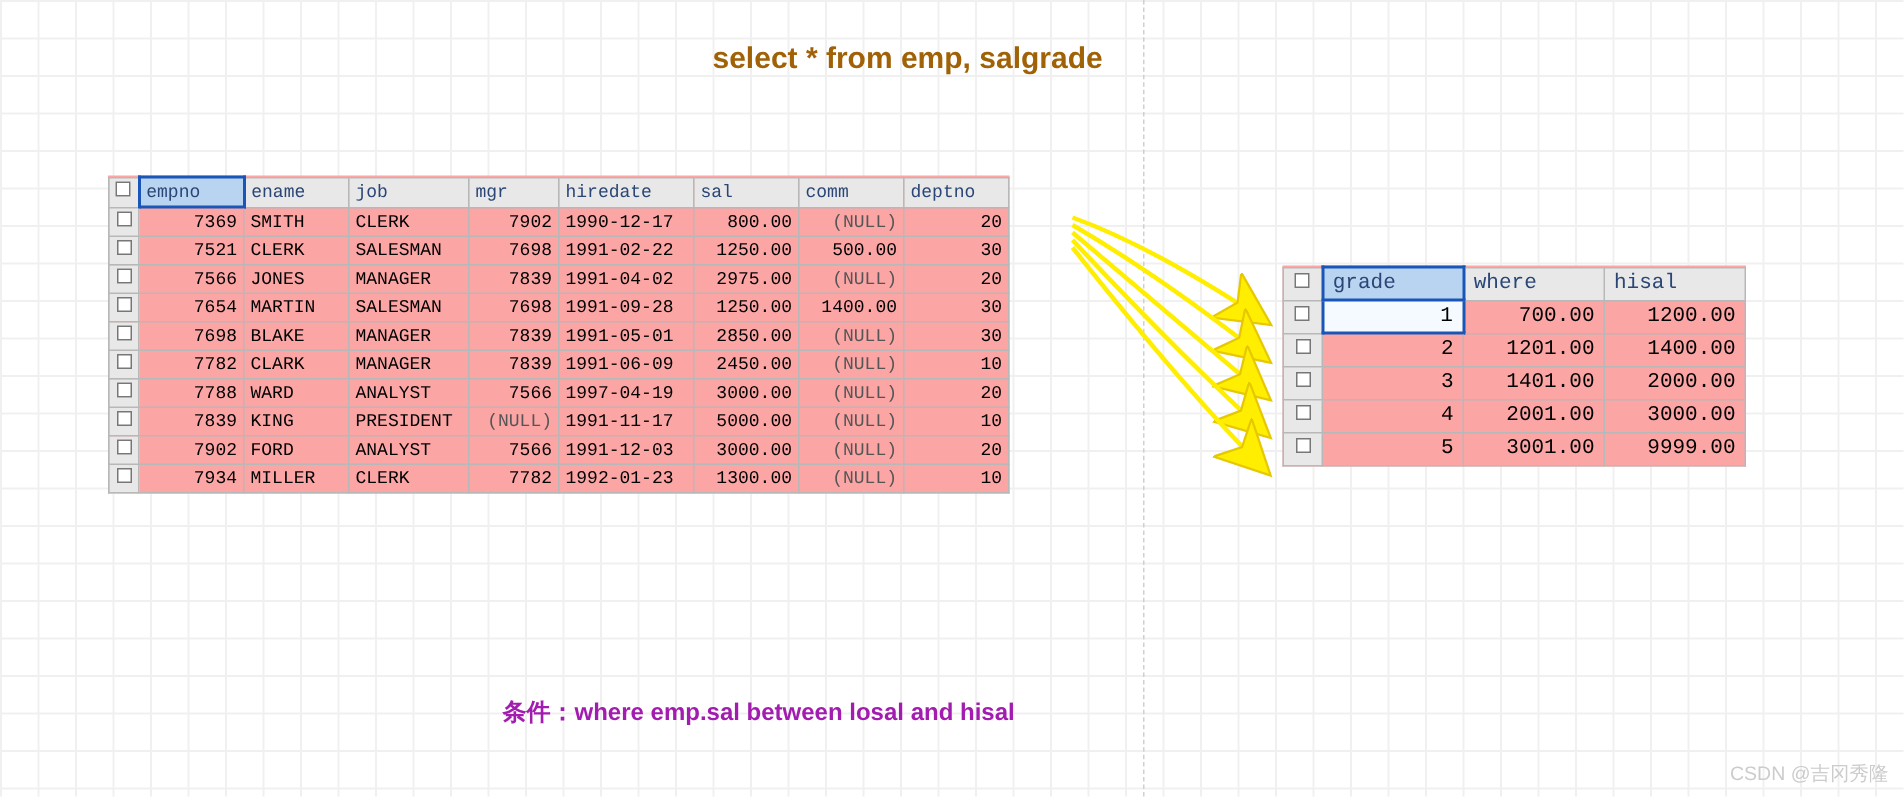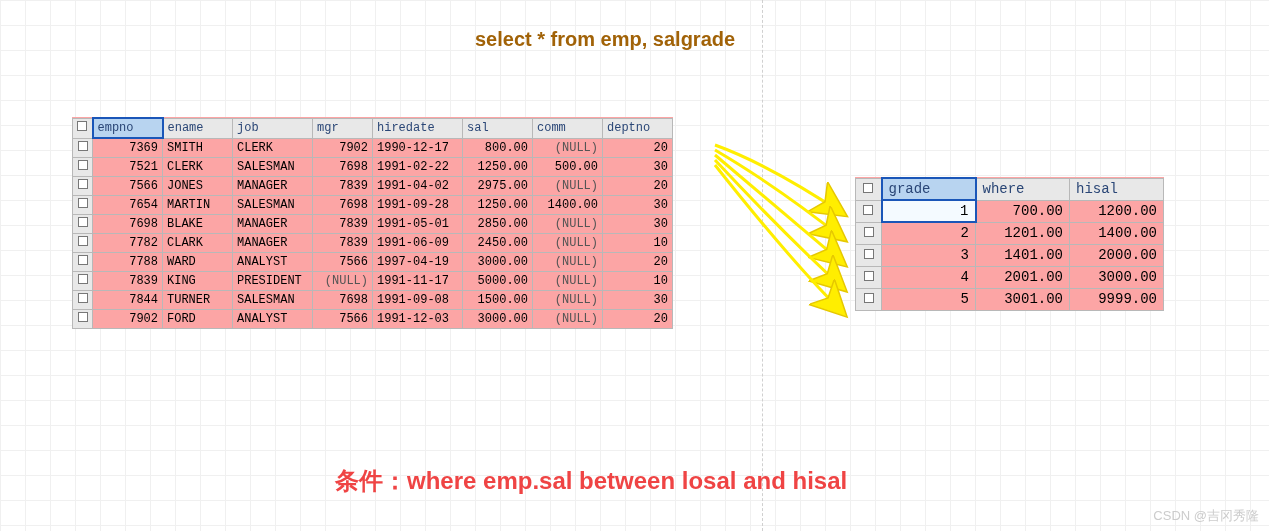--- a/index.html
+++ b/index.html
@@ -23,23 +23,23 @@
     left: 475px;
     font-size: 20px;
     font-weight: bold;
     color: #a16207;
   }
 
   .condition {
     position: absolute;
     top: 465px;
     left: 335px;
-    font-size: 24px;
+    font-size: 16px;
     font-weight: bold;
-    color: #ef4444;
+    color: #a21caf;
   }
 
   .watermark {
     position: absolute;
     bottom: 6px;
     right: 10px;
     font-size: 13px;
     color: #cccccc;
   }
 
@@ -258,39 +258,39 @@
           <td>KING</td>
           <td>PRESIDENT</td>
           <td class="null">(NULL)</td>
           <td>1991-11-17</td>
           <td class="num">5000.00</td>
           <td class="null">(NULL)</td>
           <td class="num">10</td>
         </tr>
         <tr>
           <td class="cb"><span class="cb-box"></span></td>
-          <td class="num">7844</td>
-          <td>TURNER</td>
-          <td>SALESMAN</td>
-          <td class="num">7698</td>
-          <td>1991-09-08</td>
-          <td class="num">1500.00</td>
-          <td class="null">(NULL)</td>
-          <td class="num">30</td>
-        </tr>
-        <tr>
-          <td class="cb"><span class="cb-box"></span></td>
           <td class="num">7902</td>
           <td>FORD</td>
           <td>ANALYST</td>
           <td class="num">7566</td>
           <td>1991-12-03</td>
           <td class="num">3000.00</td>
           <td class="null">(NULL)</td>
           <td class="num">20</td>
+        </tr>
+        <tr>
+          <td class="cb"><span class="cb-box"></span></td>
+          <td class="num">7934</td>
+          <td>MILLER</td>
+          <td>CLERK</td>
+          <td class="num">7782</td>
+          <td>1992-01-23</td>
+          <td class="num">1300.00</td>
+          <td class="null">(NULL)</td>
+          <td class="num">10</td>
         </tr>
       </tbody>
   </table>
 </div>
 
 <div class="sg-table-wrap">
   <table class="db sg">
     <colgroup>
       <col class="c-cb">
         <col class="c-grade">

